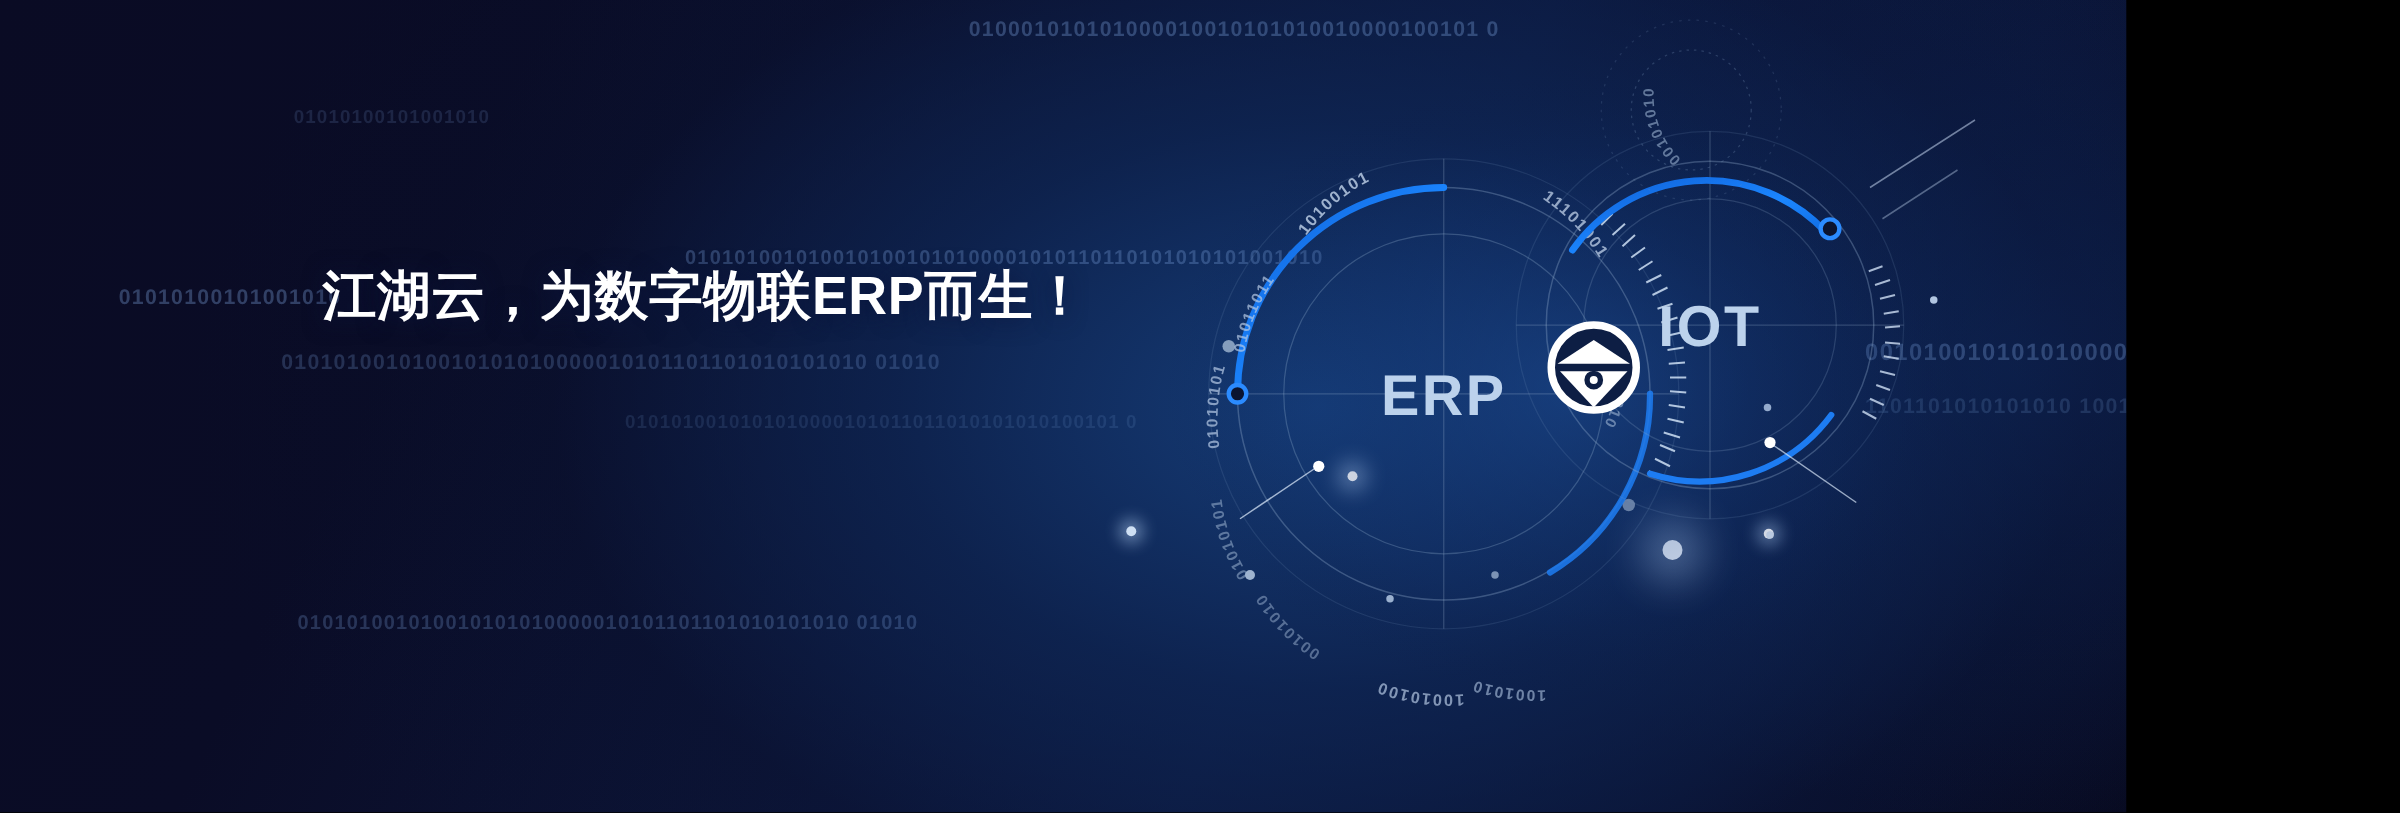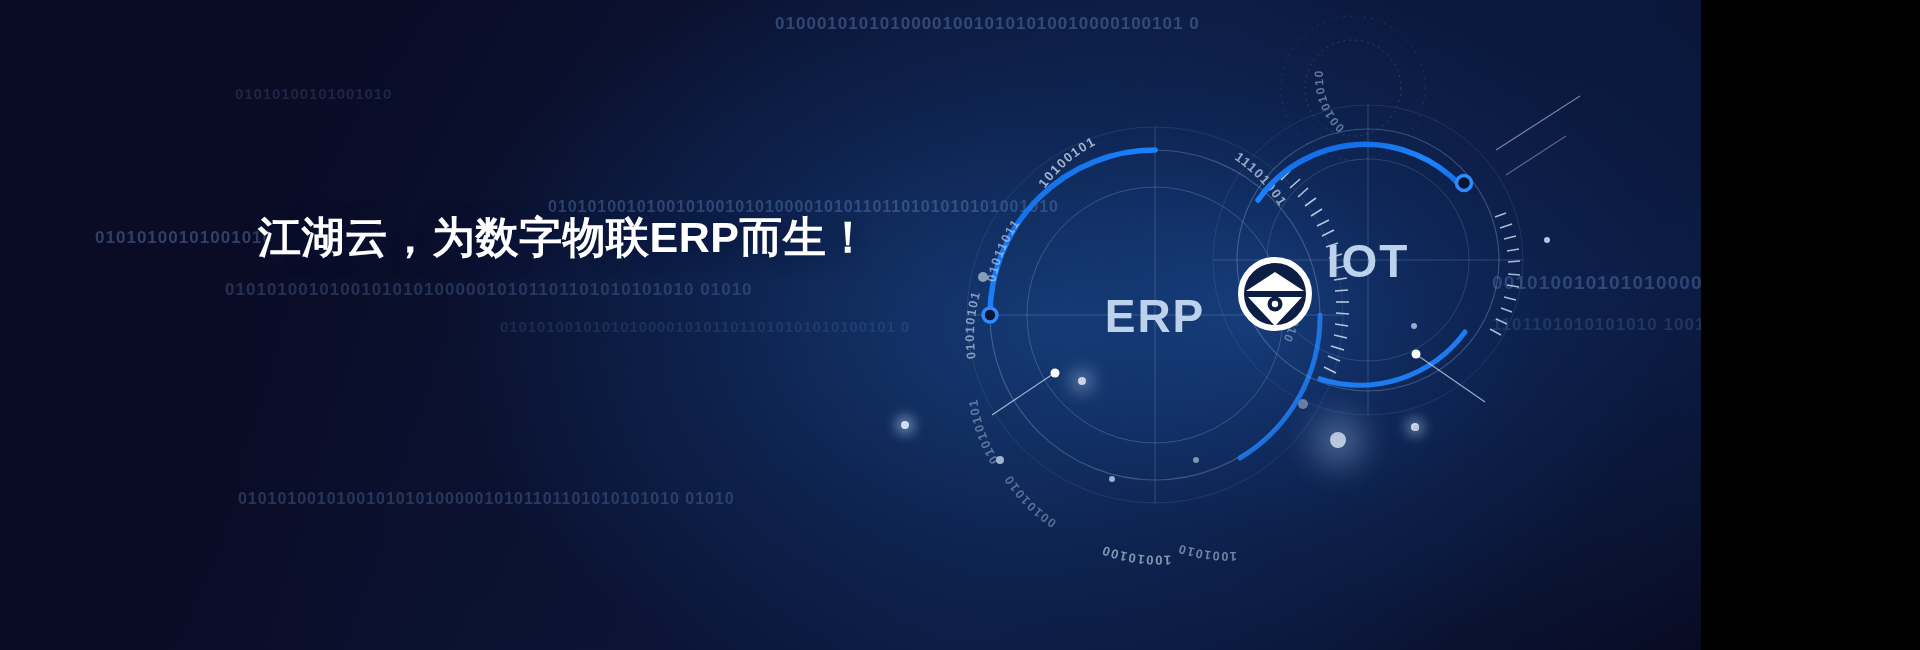--- a/index.html
+++ b/index.html
@@ -86,21 +86,21 @@
 <body>
 
 <div class="banner">
 
   <div id="binary-layer">
       <div class="binary" style="left: 775px; top: 14px; font-size: 17px; color: rgba(130, 170, 230, 0.32);">010001010101000010010101010010000100101 0</div>
       <div class="binary" style="left: 235px; top: 85px; font-size: 15px; color: rgba(130, 170, 230, 0.16);">01010100101001010</div>
       <div class="binary" style="left: 548px; top: 198px; font-size: 16px; color: rgba(130, 170, 230, 0.3);">0101010010100101001010100001010110110101010101001010</div>
       <div class="binary" style="left: 95px; top: 228px; font-size: 17px; color: rgba(130, 170, 230, 0.33);">01010100101001010</div>
       <div class="binary" style="left: 225px; top: 280px; font-size: 17px; color: rgba(130, 170, 230, 0.23);">010101001010010101010000010101101101010101010 01010</div>
-      <div class="binary" style="left: 500px; top: 318px; font-size: 15px; color: rgba(130, 170, 230, 0.14);">0101010010101010000101011011010101010100101 0</div>
+      <div class="binary" style="left: 500px; top: 329px; font-size: 15px; color: rgba(130, 170, 230, 0.14);">0101010010101010000101011011010101010100101 0</div>
       <div class="binary" style="left: 238px; top: 490px; font-size: 16px; color: rgba(130, 170, 230, 0.25);">010101001010010101010000010101101101010101010 01010</div>
       <div class="binary" style="left: 1492px; top: 272px; font-size: 19px; color: rgba(130, 170, 230, 0.3);">001010010101010000101011010101010 1001010</div>
       <div class="binary" style="left: 1492px; top: 315px; font-size: 17px; color: rgba(130, 170, 230, 0.18);">1101101010101010 1001010</div>
       <div class="binary" style="left: 1855px; top: 150px; font-size: 14px; color: rgba(130, 170, 230, 0.12);">0101010101001010</div>
     </div>
 
   <div id="particle-layer">
       <div class="glow-dot" style="left: 978px; top: 272px; width: 10px; height: 10px; background: rgb(143, 168, 198);"></div>
       <div class="glow-dot" style="left: 901px; top: 421px; width: 8px; height: 8px; background: rgb(207, 224, 244); box-shadow: rgba(190, 220, 255, 0.45) 0px 0px 12px 6px;"></div>
       <div class="glow-dot" style="left: 1078px; top: 377px; width: 8px; height: 8px; background: rgb(255, 255, 255); box-shadow: rgba(190, 220, 255, 0.45) 0px 0px 16px 8px;"></div>

